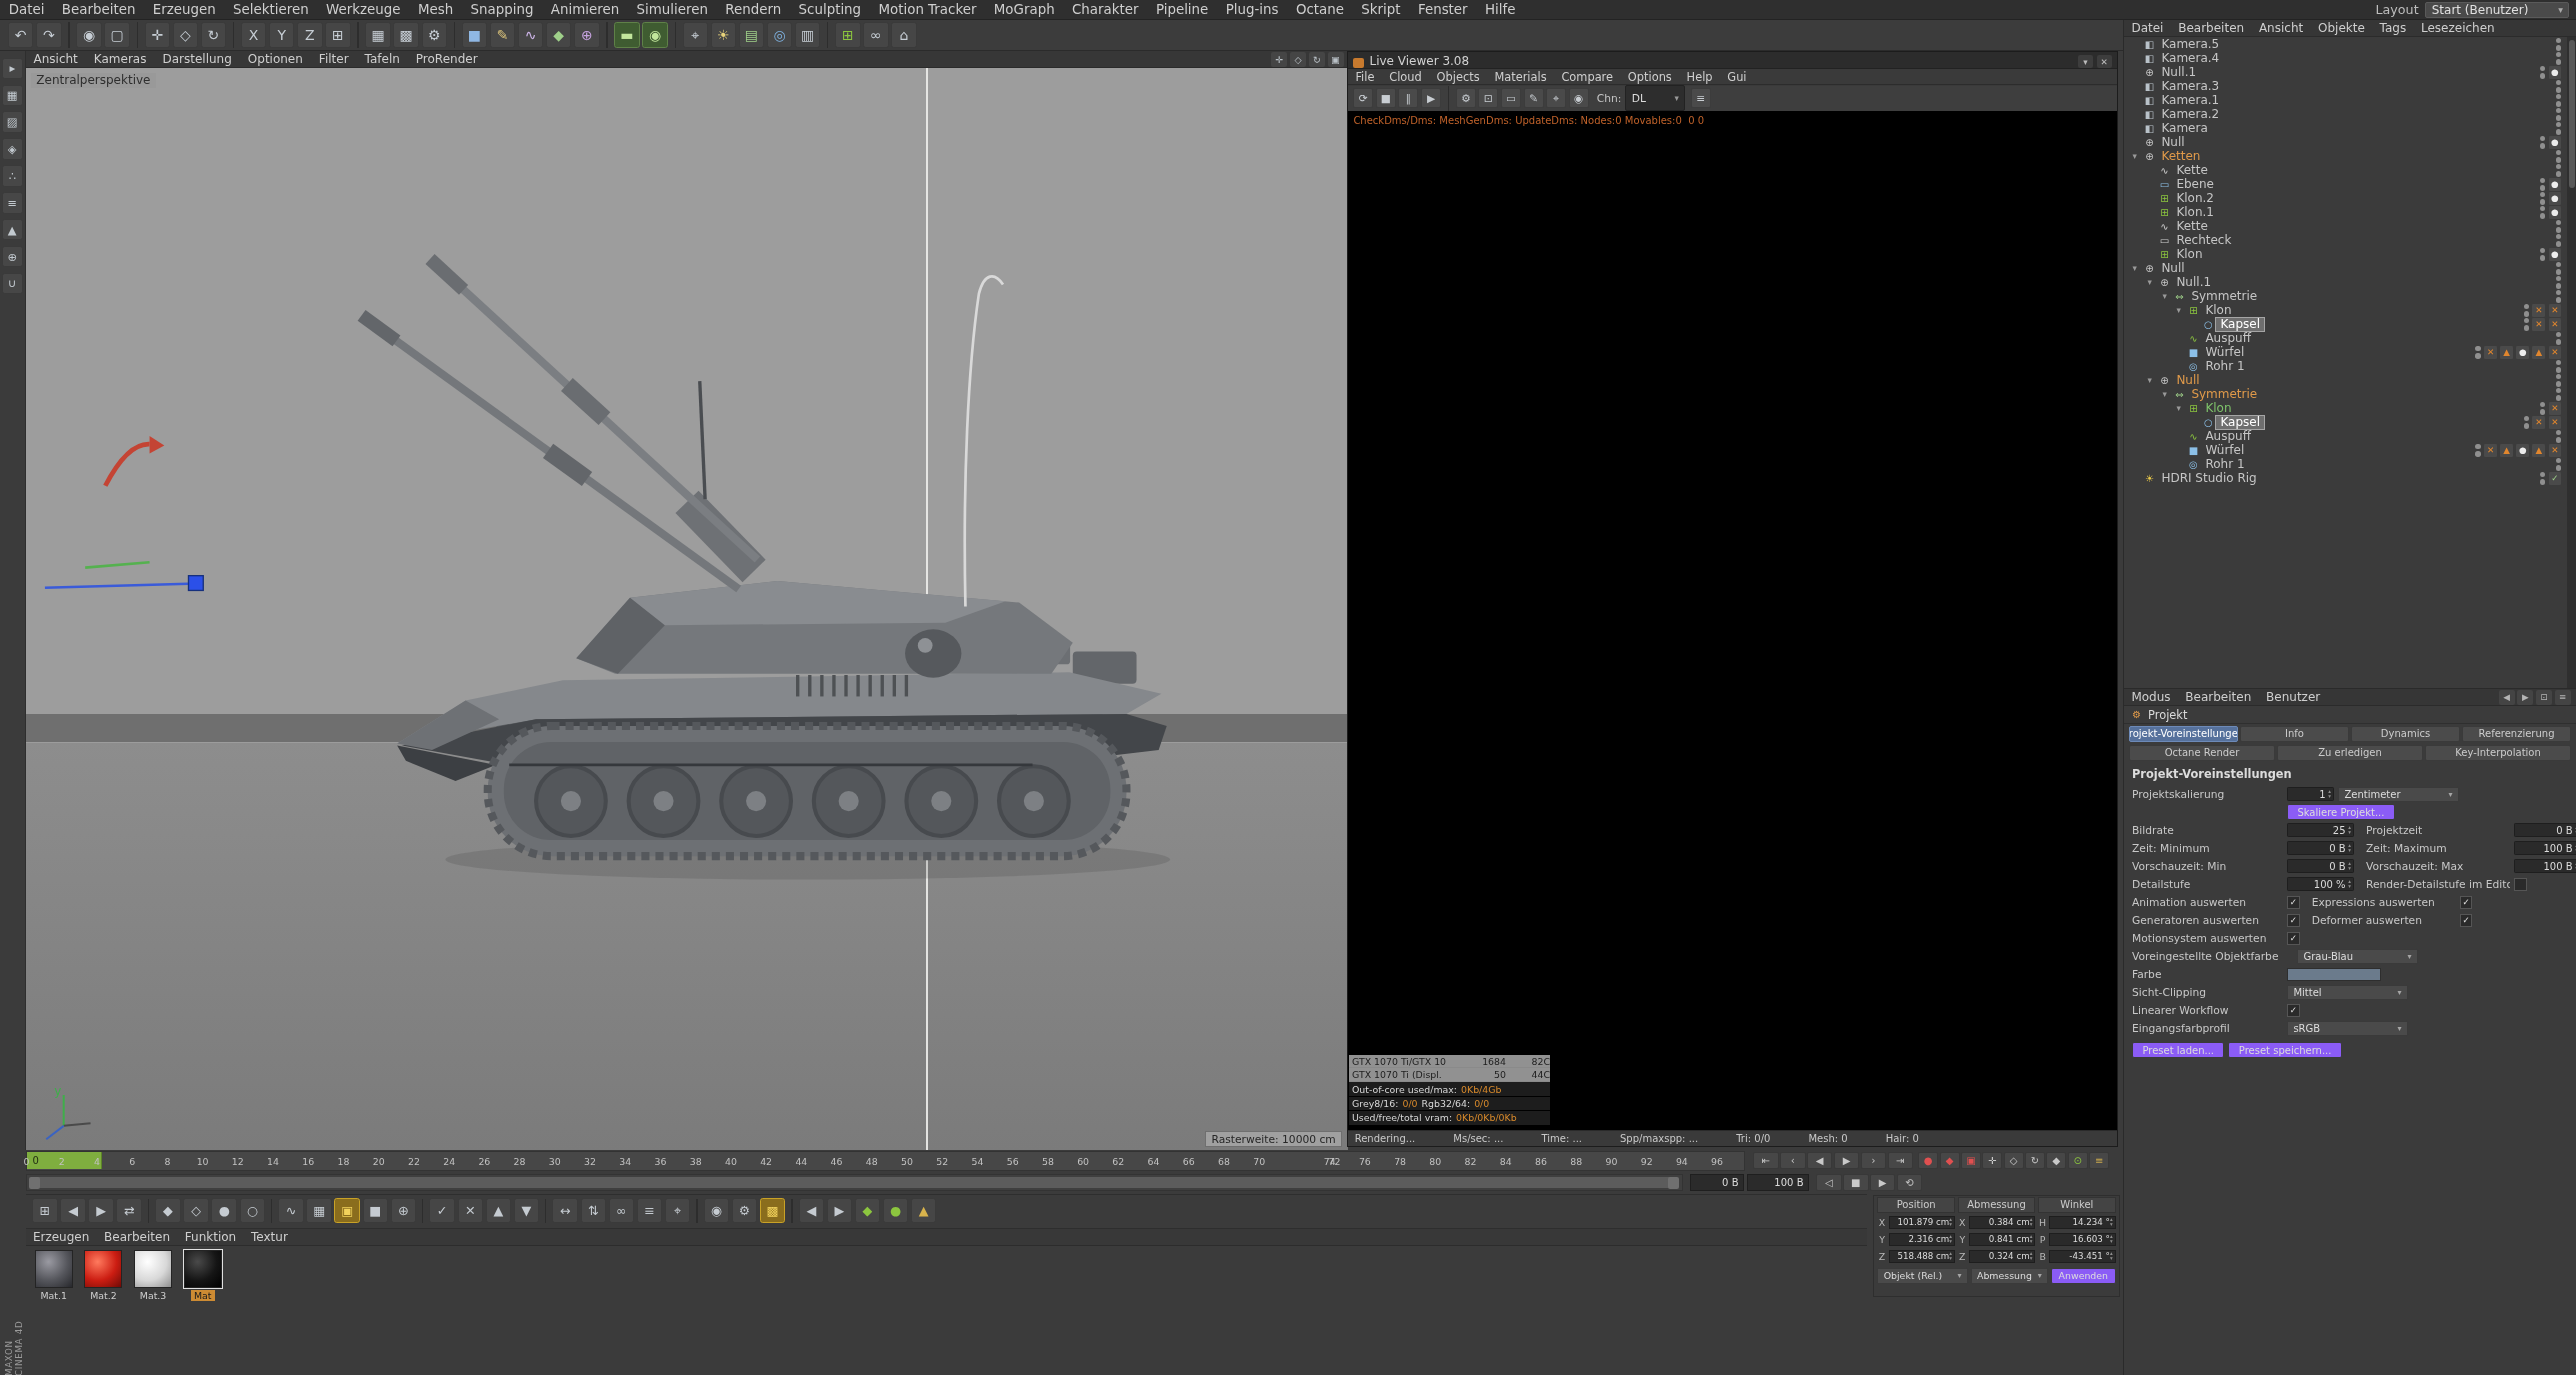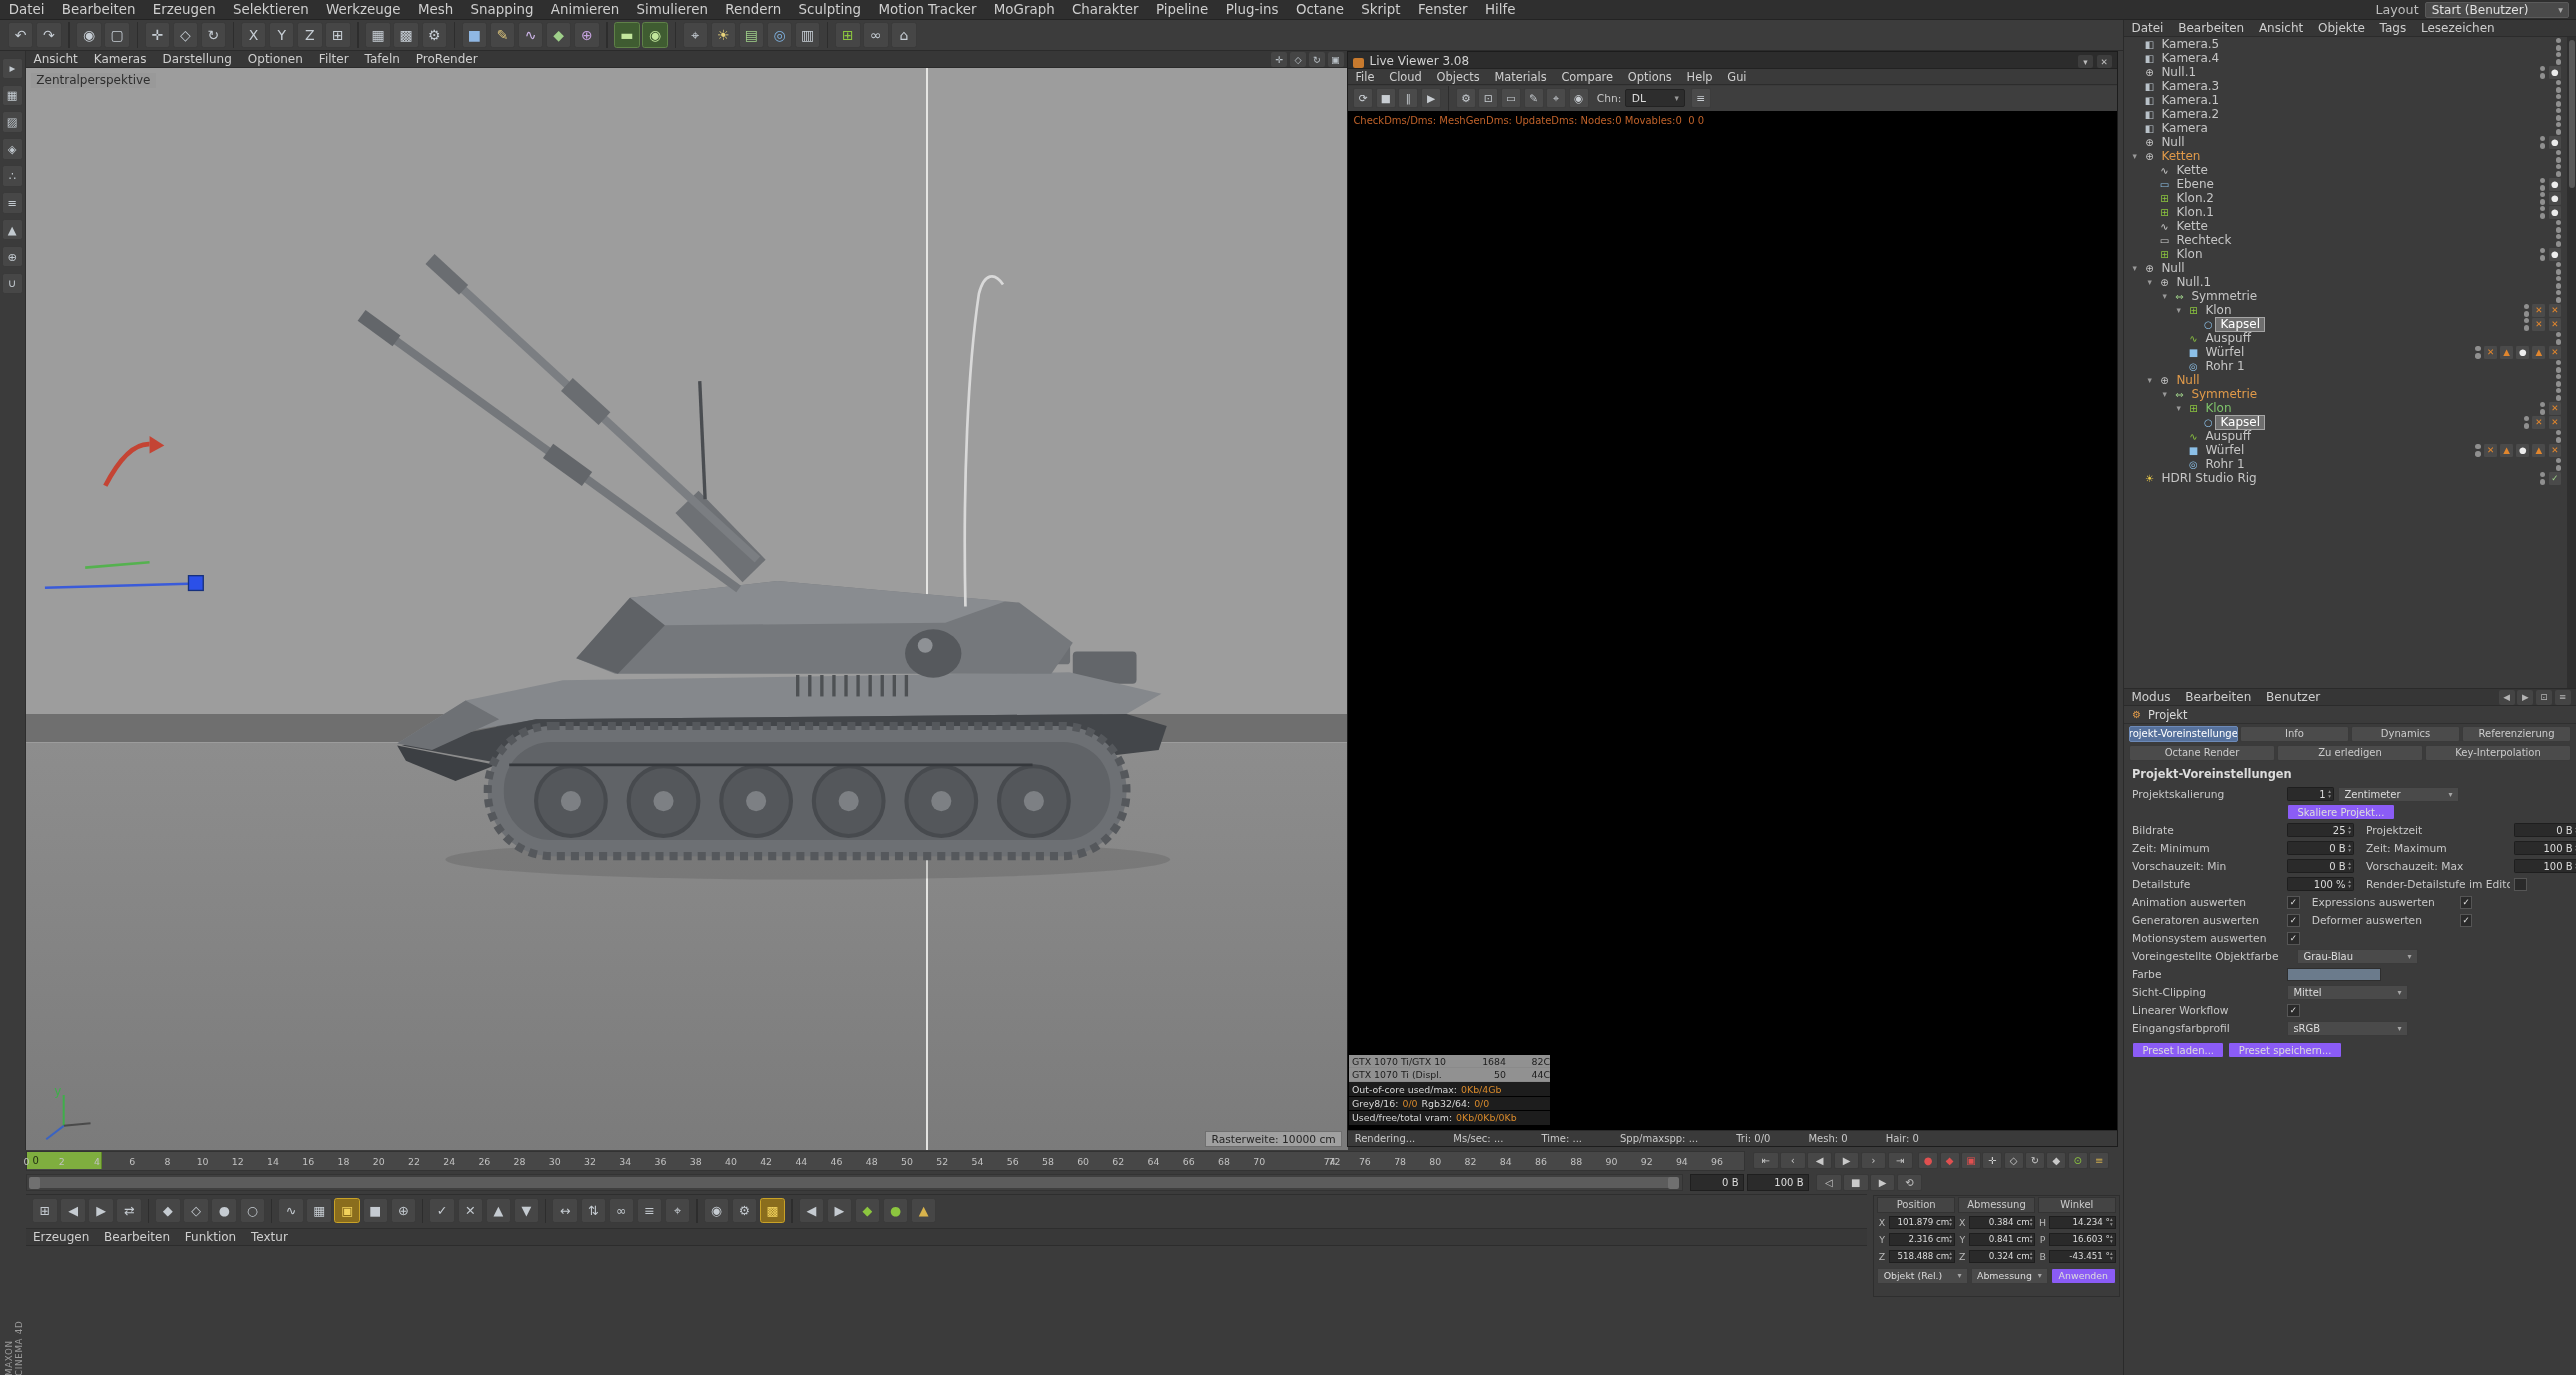--- a/index.html
+++ b/index.html
@@ -61,21 +61,21 @@
   .oc-winbtn { width:14.8px; height:13.4px; display:flex; align-items:center; justify-content:center;
     color:#bbb; font-size:8.7px; background:#3d3d3d; border-radius:2px;}
   .oc-menu { position:absolute; left:0; top:17.4px; right:0; height:16px; background:#3a3a3a; display:flex;
     align-items:center; border-bottom:0.7px solid #2c2c2c;}
   .oc-menu .mb-item { font-size:11.4px; line-height:16px; padding:0 7.4px;}
   .oc-toolbar { position:absolute; left:0; top:34px; right:0; height:25.5px; background:#3e3e3e; display:flex;
     align-items:center; padding-left:4px; border-bottom:0.7px solid #2a2a2a;}
   .oc-icon { width:20px; height:20px; margin:0 1.3px; background:#4a4a4a; border:0.7px solid #3c3c3c; border-radius:2px;
     display:flex; align-items:center; justify-content:center; font-size:10.7px; color:#c8cdd2;}
   .oc-chn { display:flex; align-items:center; gap:4px; margin-left:6.7px; font-size:10.7px; color:#c4c4c4;}
-  .oc-dd { background:#2d2d2d; border:0.7px solid #222; border-radius:2px; height:18px; width:60px;
+  .oc-dd { background:#2d2d2d; border:0.7px solid #222; border-radius:2px; height:26px; width:60px;
     display:flex; align-items:center; justify-content:space-between; padding:0 5.4px; color:#ddd; font-size:10.7px;}
   .oc-dd::after { content:"▾"; color:#999; font-size:8.7px;}
   .oc-canvas { position:absolute; left:0; top:59px; right:0; bottom:16px; background:#000;}
   .oc-debug { position:absolute; left:5.4px; top:4px; font-size:10px; color:#c0622a; white-space:pre;}
   .oc-stats { position:absolute; left:1.3px; bottom:5.4px; width:201px; font-size:9.4px;}
   .gpu-row { display:grid; grid-template-columns:102px 52px 44px; background:rgba(165,165,165,.88);
     color:#1d1d1d; border-bottom:0.7px solid #8a8a8a; padding:0.7px 2.7px;}
   .gpu-row span:nth-child(2), .gpu-row span:nth-child(3){ text-align:right;}
   .st-row { display:flex; gap:4px; background:rgba(40,40,40,.72); color:#d8d8d8; padding:1.3px 2.7px; margin-top:0.7px;}
   .st-row .val { color:#d98a2b;}
@@ -1138,20 +1138,38 @@
 
   <div id="matman">
     <div class="mm-menu">
       <div id="mm-menu-items" style="display:flex;">
           <span class="mb-item">Erzeugen</span>
           <span class="mb-item">Bearbeiten</span>
           <span class="mb-item">Funktion</span>
           <span class="mb-item">Textur</span>
         </div>
     </div>
+    <div class="mm-swatches" id="mm-swatches">
+        <div class="mat">
+          <div class="mat-sphere" style="background: radial-gradient(circle at 35% 30%, rgb(154, 154, 162), rgb(85, 86, 92) 55%, rgb(39, 40, 44));"></div>
+          <div class="mat-label">Mat.1</div>
+        </div>
+        <div class="mat">
+          <div class="mat-sphere" style="background: radial-gradient(circle at 35% 30%, rgb(255, 122, 94), rgb(204, 29, 18) 55%, rgb(110, 11, 6));"></div>
+          <div class="mat-label">Mat.2</div>
+        </div>
+        <div class="mat">
+          <div class="mat-sphere" style="background: radial-gradient(circle at 35% 30%, rgb(255, 255, 255), rgb(216, 216, 216) 55%, rgb(143, 143, 143));"></div>
+          <div class="mat-label">Mat.3</div>
+        </div>
+        <div class="mat selected">
+          <div class="mat-sphere" style="background: radial-gradient(circle at 35% 30%, rgb(74, 74, 74), rgb(21, 21, 21) 55%, rgb(0, 0, 0));"></div>
+          <div class="mat-label">Mat</div>
+        </div>
+      </div>
   </div>
 
   <div id="coords">
     <div id="coords-grid">
         <div class="coord-col">
           <div class="coord-head">Position</div>
           <div class="coord-row">
             <span class="coord-axis">X</span>
             <span class="coord-fld">101.879 cm<span class="spin"></span></span>
           </div>

